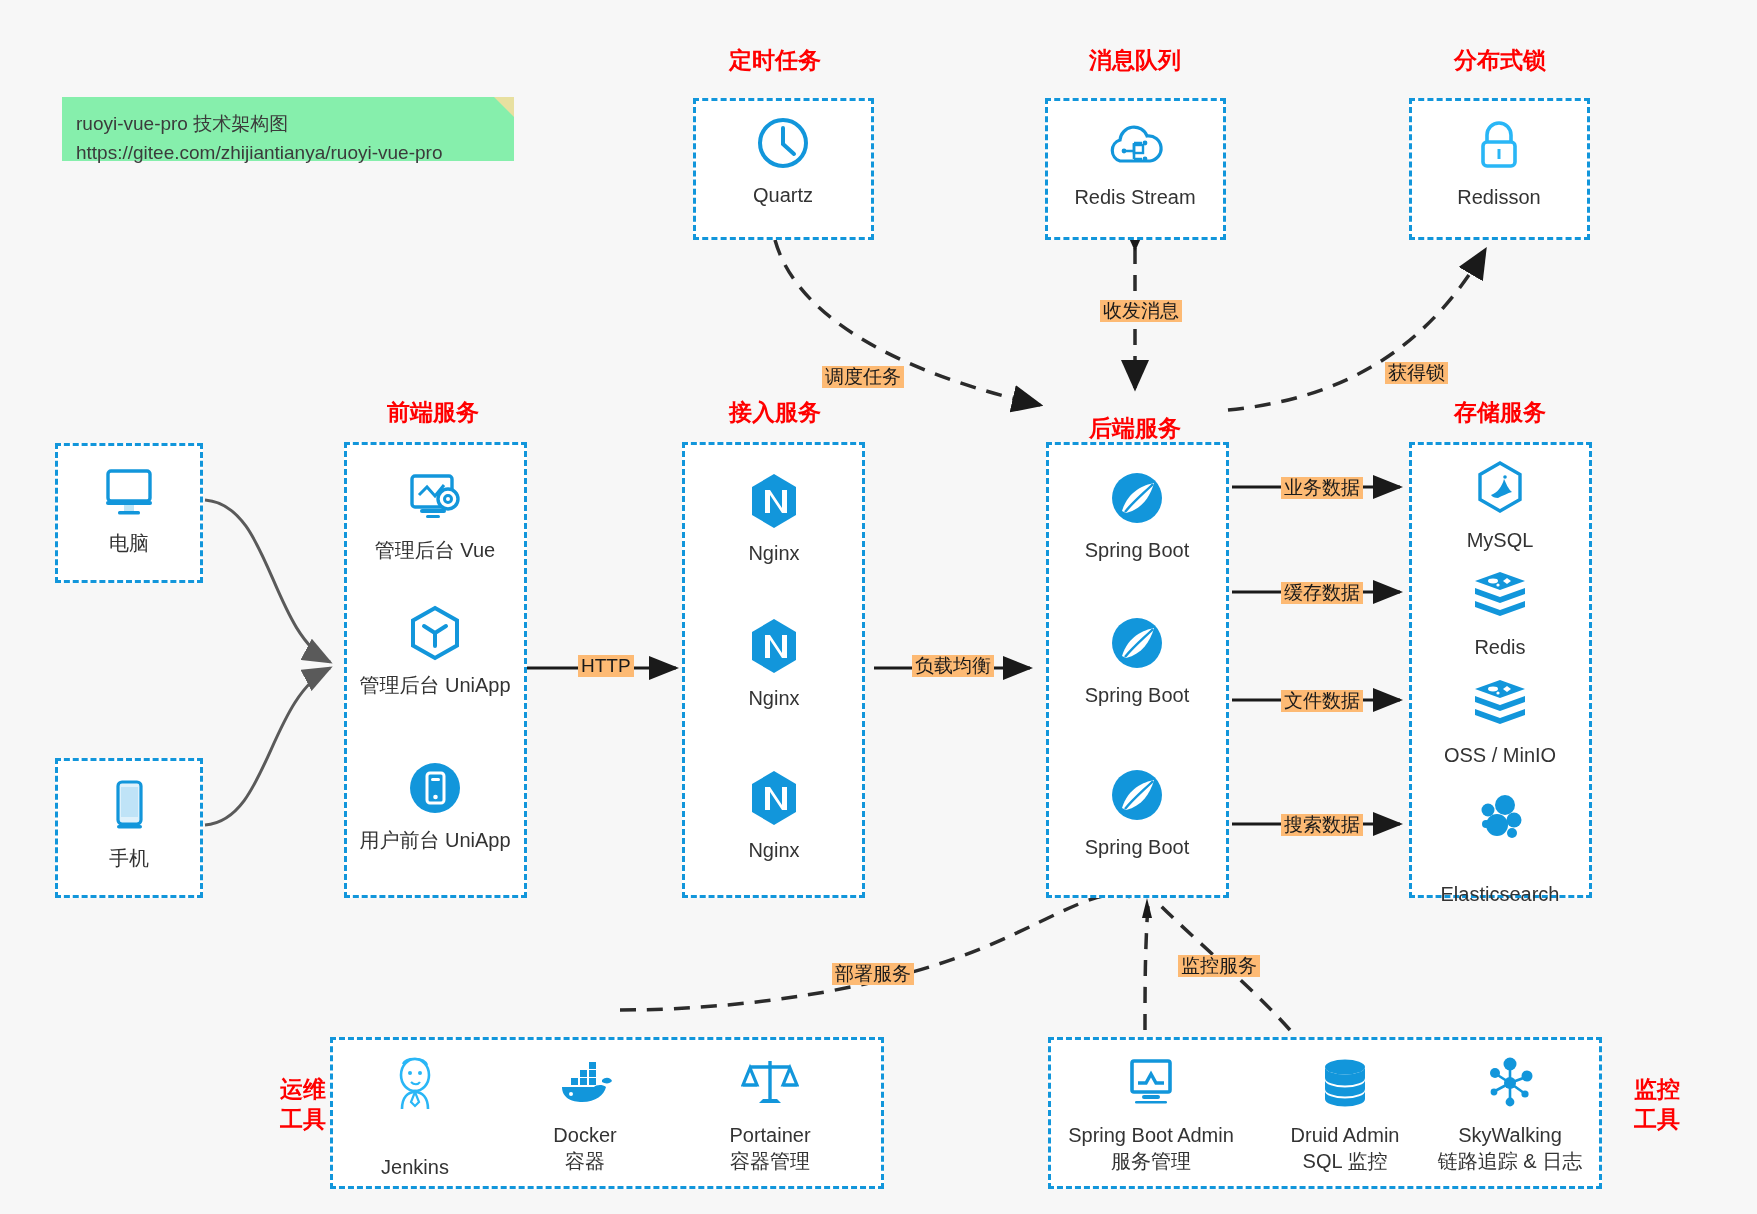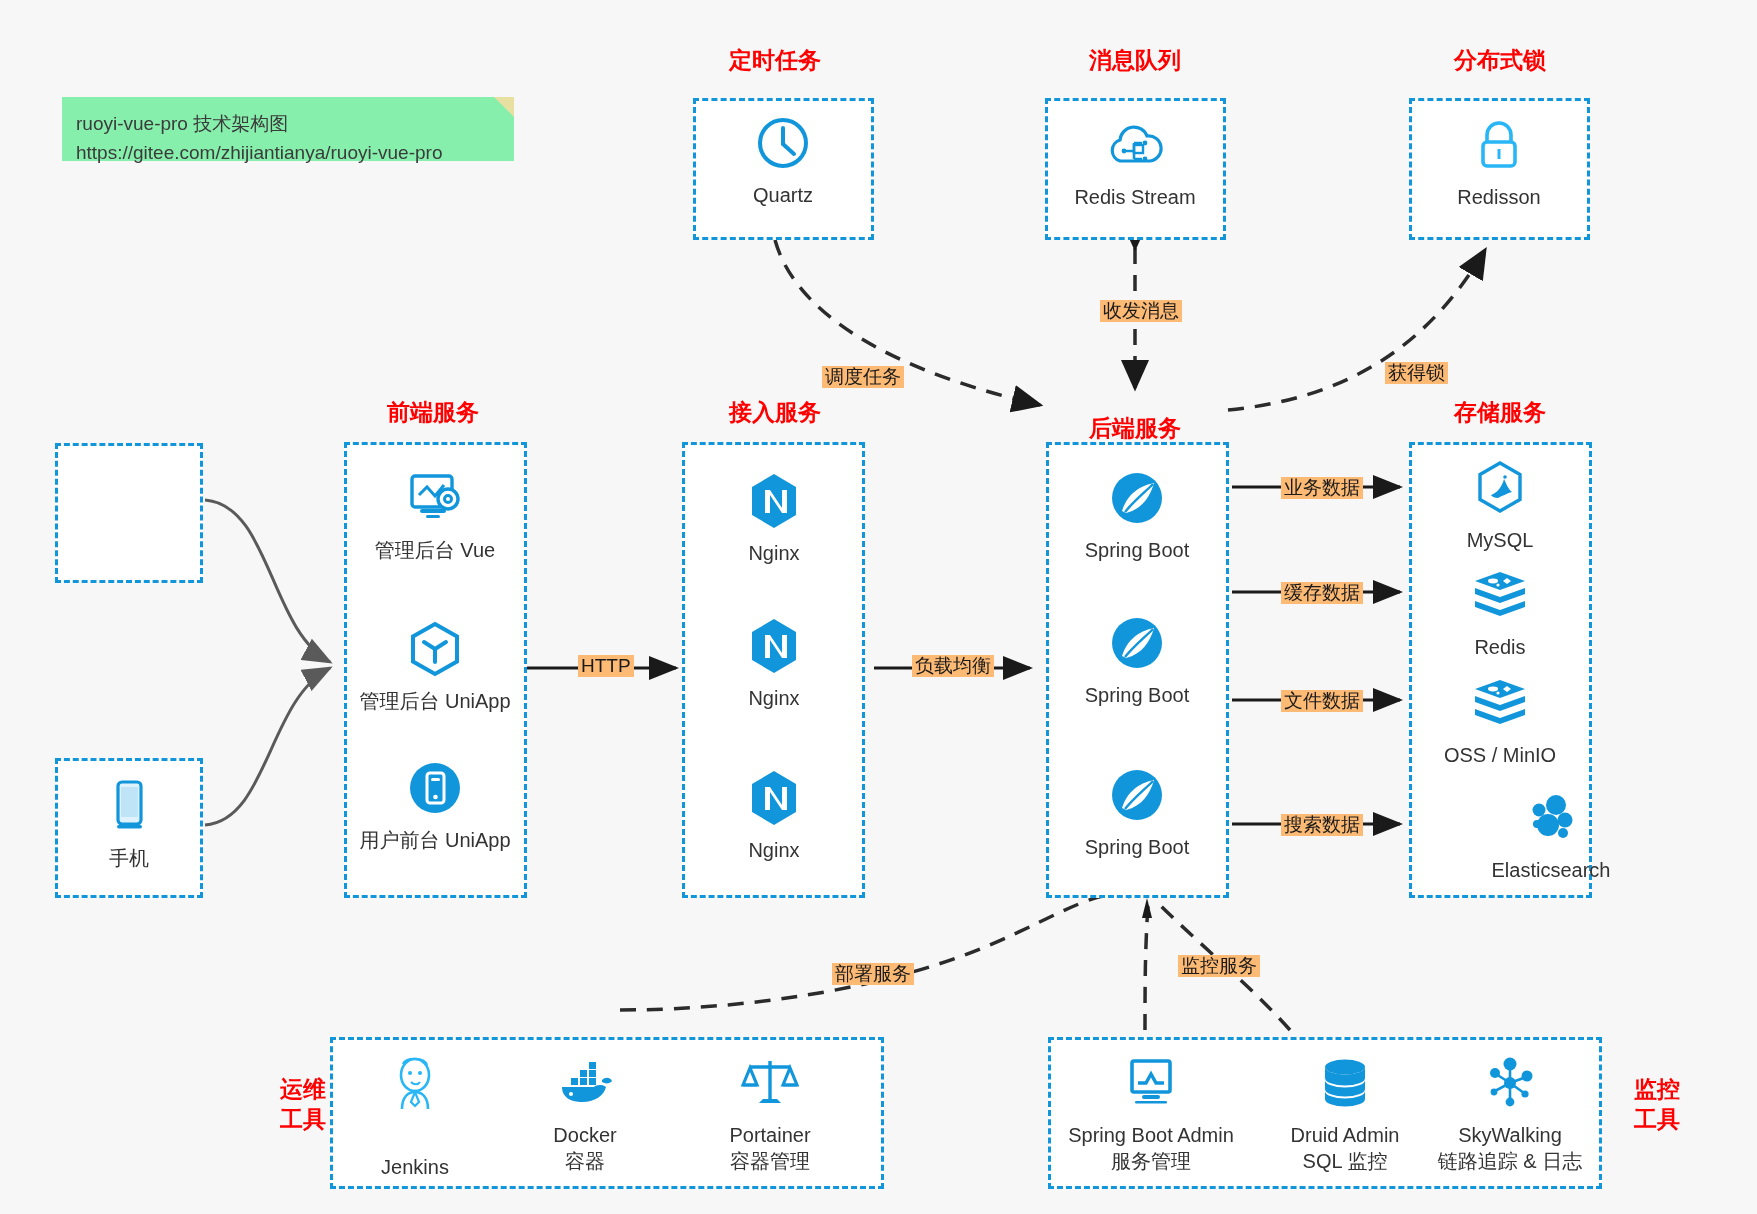--- a/index.html
+++ b/index.html
@@ -195,20 +195,32 @@
       <svg width="52" height="54" viewBox="0 0 52 54">
         <path d="M14,24 L14,17 A12,12 0 0 1 38,17 L38,24" fill="none" stroke="#29b6f6" stroke-width="3.6"></path>
         <rect x="10" y="24" width="32" height="24" rx="4" fill="none" stroke="#29b6f6" stroke-width="3.6"></rect>
         <line x1="26" y1="31" x2="26" y2="41" stroke="#29b6f6" stroke-width="3"></line>
       </svg>
     </span>
     <span class="label">Redisson</span>
   </div>
 
   <div class="group" style="left:55px;top:443px;width:148px;height:140px;"></div>
+  <div class="node" style="left:44px;top:458px;">
+    <span class="icon">
+      <svg width="58" height="52" viewBox="0 0 58 52">
+        <rect x="8" y="6" width="42" height="30" rx="3" fill="none" stroke="#1296db" stroke-width="3.4"></rect>
+        <rect x="12" y="10" width="34" height="20" fill="#ffffff"></rect>
+        <rect x="6" y="36" width="46" height="4" rx="2" fill="#1296db"></rect>
+        <rect x="24" y="40" width="10" height="6" fill="#bfe6f7"></rect>
+        <rect x="18" y="46" width="22" height="3.5" rx="1.5" fill="#1296db"></rect>
+      </svg>
+    </span>
+    <span class="label">电脑</span>
+  </div>
 
   <div class="group" style="left:55px;top:758px;width:148px;height:140px;"></div>
   <div class="node" style="left:44px;top:773px;">
     <span class="icon">
       <svg width="44" height="54" viewBox="0 0 44 54">
         <rect x="11" y="3" width="23" height="42" rx="4" fill="#dff1fb" stroke="#1296db" stroke-width="3.2"></rect>
         <rect x="14" y="8" width="17" height="30" fill="#bfe3f7"></rect>
         <rect x="10" y="46" width="25" height="3.6" rx="1.8" fill="#1296db"></rect>
       </svg>
     </span>
@@ -223,21 +235,21 @@
         <rect x="8" y="5" width="40" height="31" rx="3" fill="none" stroke="#1296db" stroke-width="3.4"></rect>
         <path d="M15,24 L23,16 L31,25 L40,14" fill="none" stroke="#1296db" stroke-width="3"></path>
         <circle cx="44" cy="28" r="10" fill="#ffffff" stroke="#1296db" stroke-width="3.4"></circle>
         <circle cx="44" cy="28" r="3.5" fill="#ffffff" stroke="#1296db" stroke-width="3"></circle>
         <rect x="16" y="38" width="26" height="4" rx="2" fill="#1296db"></rect>
         <rect x="22" y="44" width="14" height="3" rx="1.5" fill="#1296db"></rect>
       </svg>
     </span>
     <span class="label">管理后台 Vue</span>
   </div>
-  <div class="node" style="left:350px;top:616px;justify-content:center;">
+  <div class="node" style="left:350px;top:600px;justify-content:center;">
     <span class="icon">
       <svg width="58" height="58" viewBox="0 0 58 58">
         <path d="M29,4 L51,16.5 L51,41.5 L29,54 L7,41.5 L7,16.5 Z" fill="none" stroke="#1296db" stroke-width="4"></path>
         <path d="M29,29 L29,42 M29,29 L18,22 M29,29 L40,22" fill="none" stroke="#1296db" stroke-width="4" stroke-linecap="round"></path>
       </svg>
     </span>
     <span class="label">管理后台 UniApp</span>
   </div>
   <div class="node" style="left:350px;top:755px;">
     <span class="icon">
@@ -345,21 +357,21 @@
         <path d="M29,2 L54,11 L29,20 L4,11 Z" fill="#1296db"></path>
         <path d="M4,18 L29,27 L54,18 L54,24 L29,33 L4,24 Z" fill="#1296db"></path>
         <path d="M4,31 L29,40 L54,31 L54,37 L29,46 L4,37 Z" fill="#1296db"></path>
         <ellipse cx="22" cy="11" rx="5" ry="2.4" fill="#ffffff"></ellipse>
         <path d="M36,8 L40,11 L36,14 L32,11 Z" fill="#ffffff"></path>
         <circle cx="27" cy="15" r="1.6" fill="#ffffff"></circle>
       </svg>
     </span>
     <span class="label">OSS / MinIO</span>
   </div>
-  <div class="node" style="left:1466px;top:785px;">
+  <div class="node" style="left:1415px;top:785px;gap:24px;">
     <span class="icon">
       <svg width="56" height="52" viewBox="0 0 56 52">
         <circle cx="33" cy="13" r="10" fill="#1296db"></circle>
         <circle cx="16" cy="18" r="6.5" fill="#1296db"></circle>
         <circle cx="25" cy="33" r="11" fill="#1296db"></circle>
         <circle cx="42" cy="28" r="7.5" fill="#1296db"></circle>
         <circle cx="40" cy="41" r="5" fill="#1296db"></circle>
         <circle cx="14" cy="32" r="4" fill="#1296db"></circle>
       </svg>
     </span>

